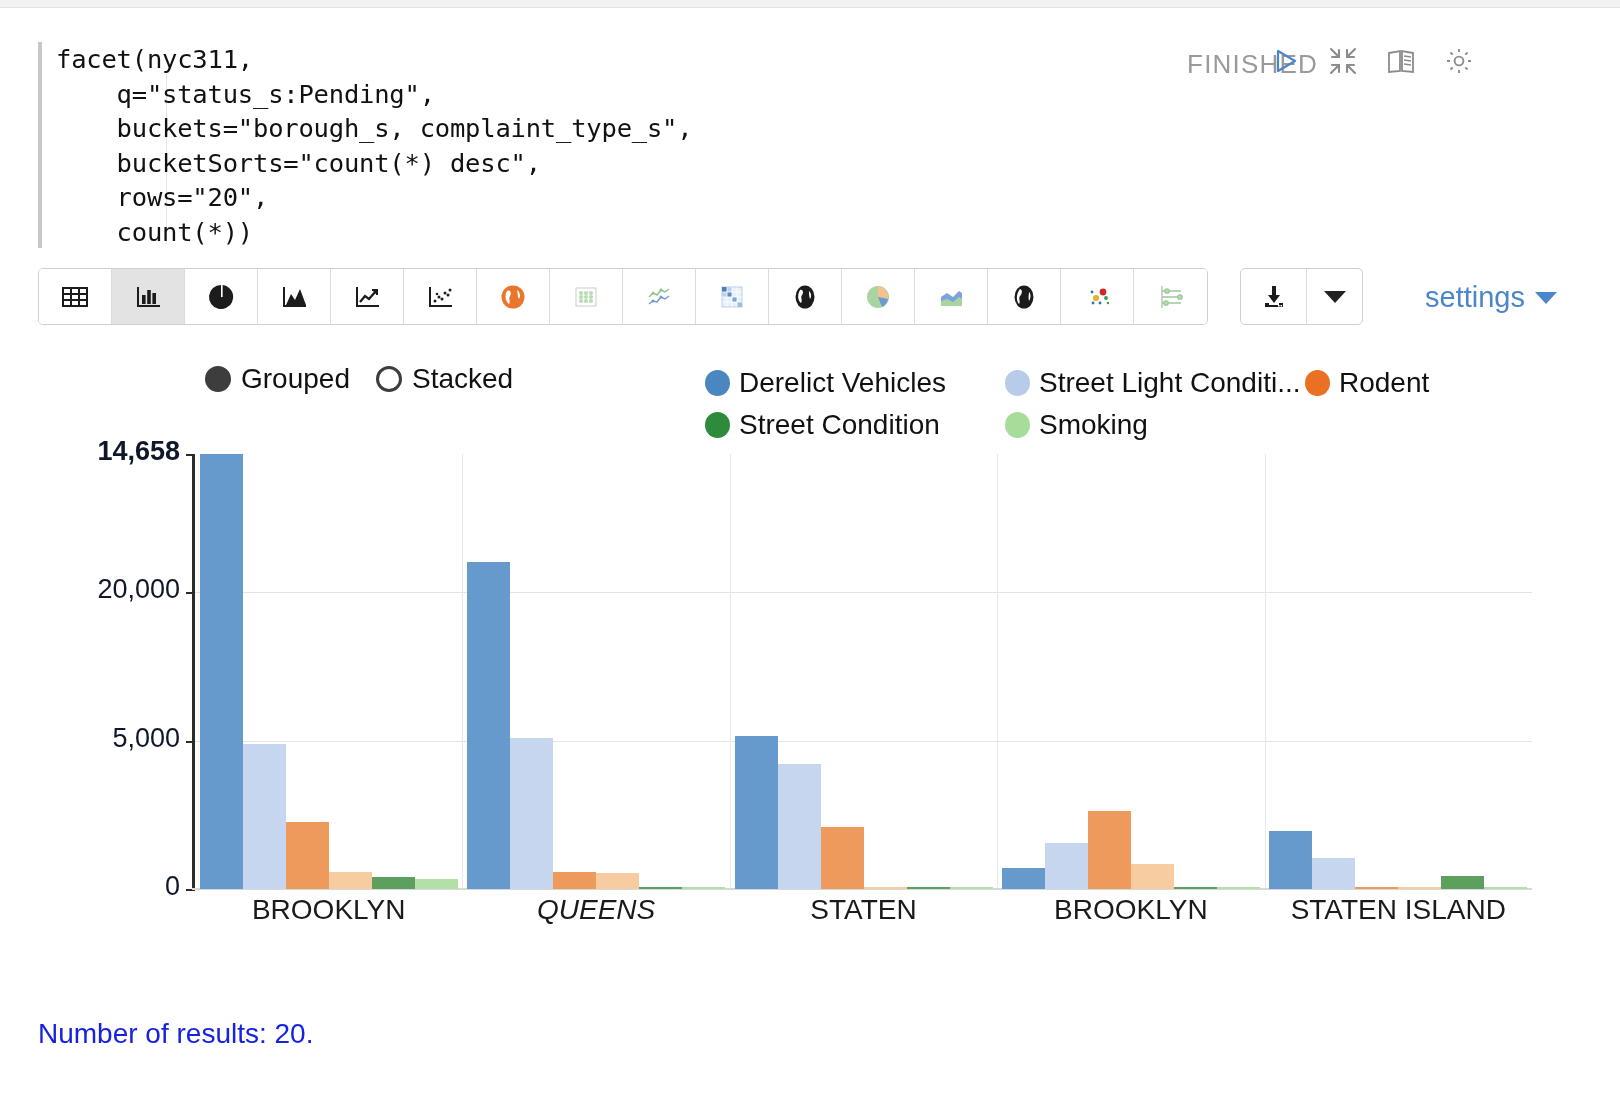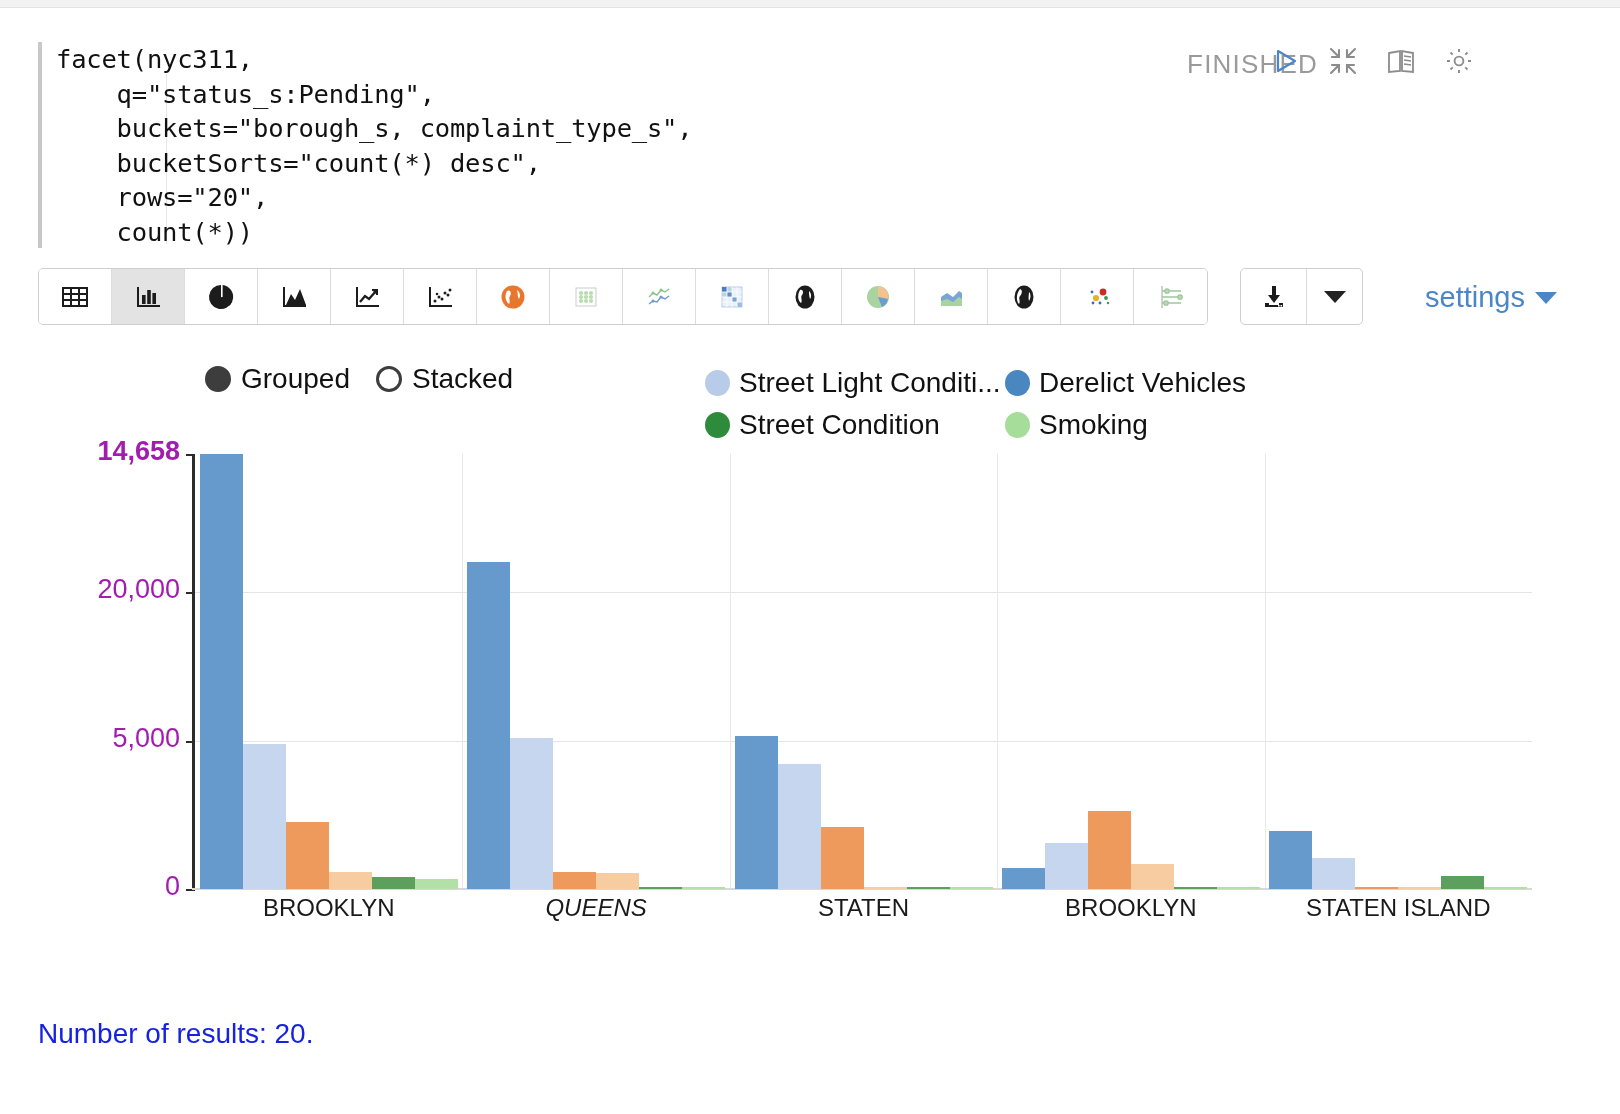--- a/index.html
+++ b/index.html
@@ -64,30 +64,30 @@
 
   .legend { position:absolute; left:705px; top:362px; width:800px; display:flex; flex-wrap:wrap; }
   .legend-item { display:flex; align-items:center; gap:9px; width:300px; height:42px; font-size:28px; color:#111; cursor:pointer; }
   .legend-item.narrow { width:200px; }
   .legend-dot { width:25px; height:26px; border-radius:50%; flex:none; }
 
   
   .plot { position:absolute; left:40px; top:440px; width:1460px; height:450px; }
   .y-axis-line { position:absolute; left:152px; top:14px; width:3px; height:437px; background:#2b2b2b; }
   .x-axis-line { position:absolute; left:152px; top:448px; width:1340px; height:2px; background:#d8d8d8; }
-  .ytick-label { position:absolute; right:0; font-size:27px; color:#a21caf; text-align:right; width:140px; }
+  .ytick-label { position:absolute; right:0; font-size:27px; color:#0f172a; text-align:right; width:140px; }
   .ytick-label.bold { font-weight:bold; }
   .tickmark { position:absolute; left:146px; width:9px; height:2px; background:#2b2b2b; }
   .gridline { position:absolute; left:155px; width:1337px; height:1px; background:#e4e4e4; }
   .vgrid { position:absolute; top:14px; width:1px; height:434px; background:#e8e8e8; }
 
   .bar { position:absolute; bottom:0; }
   .bars-layer { position:absolute; left:155px; top:14px; width:1337px; height:435px; }
 
-  .xlabel { position:absolute; top:894px; font-size:24px; color:#1a1a1a; text-align:center; }
+  .xlabel { position:absolute; top:894px; font-size:28px; color:#1a1a1a; text-align:center; }
 
   .result-text { position:absolute; left:38px; top:1018px; font-size:28px; color:#1622e0; }
 </style>
 </head>
 <body>
 
 <div id="root">
 
   <div class="topbar"></div>
 
@@ -303,26 +303,30 @@
       <span>Grouped</span>
     </div>
     <div class="mode">
       <span class="radio-outer"></span>
       <span>Stacked</span>
     </div>
   </div>
 
   <div class="legend">
     <div class="legend-item">
+      <span class="legend-dot" style="background:#4a86c0"></span>
+      <span>Derelict Vehicles</span>
+    </div>
+    <div class="legend-item">
       <span class="legend-dot" style="background:#b8cbe8"></span>
       <span>Street Light Conditi...</span>
     </div>
-    <div class="legend-item">
-      <span class="legend-dot" style="background:#4a86c0"></span>
-      <span>Derelict Vehicles</span>
+    <div class="legend-item narrow">
+      <span class="legend-dot" style="background:#ea7024"></span>
+      <span>Rodent</span>
     </div>
     <div class="legend-item">
       <span class="legend-dot" style="background:#2e8b3c"></span>
       <span>Street Condition</span>
     </div>
     <div class="legend-item narrow">
       <span class="legend-dot" style="background:#a6dd9b"></span>
       <span>Smoking</span>
     </div>
   </div>

